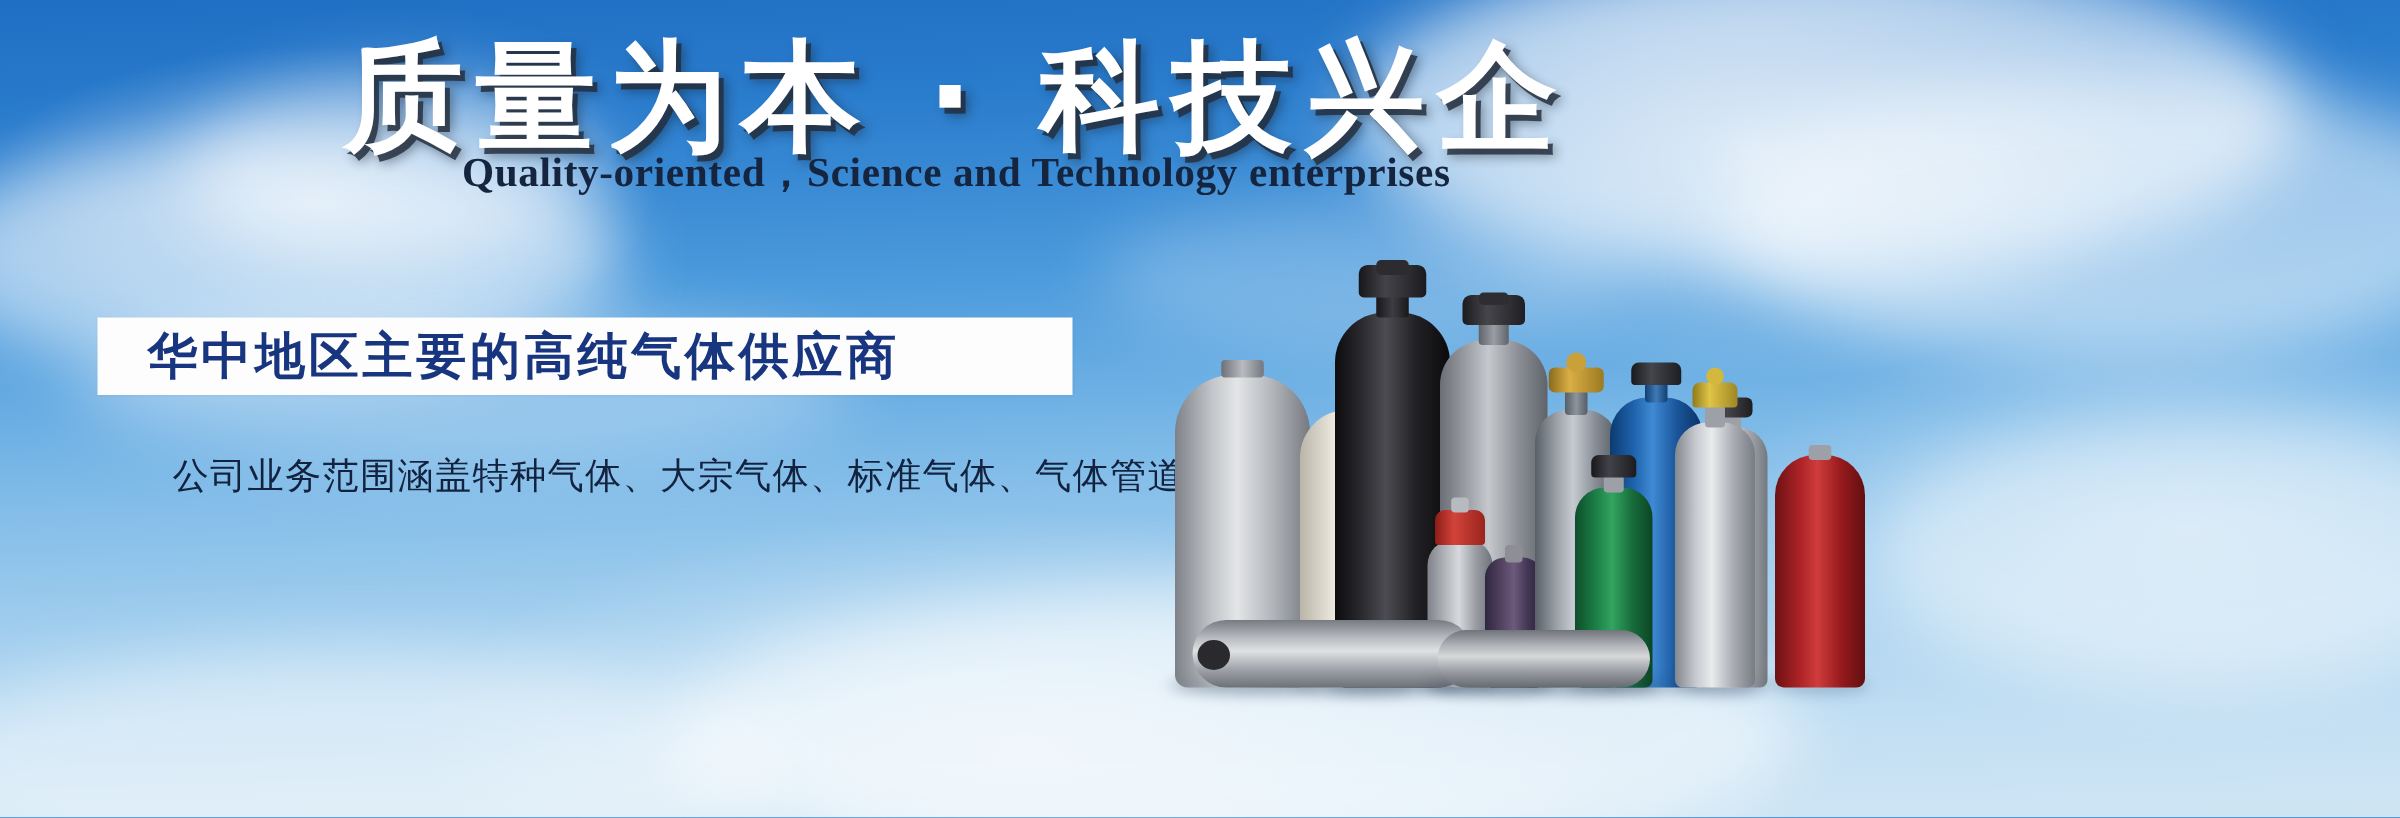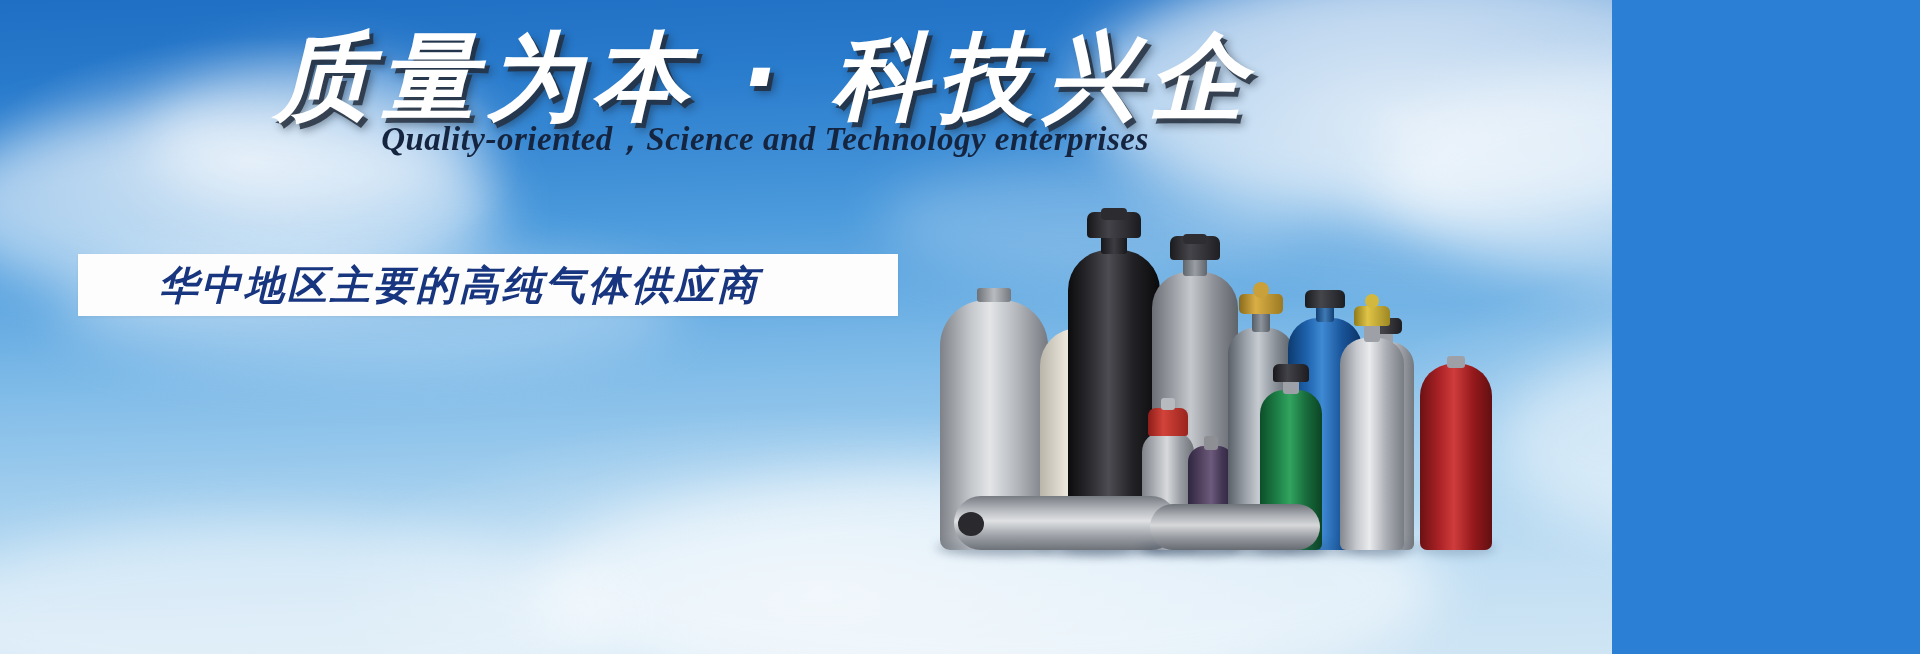--- a/index.html
+++ b/index.html
@@ -2,28 +2,27 @@
 <html><head>
 <meta charset="utf-8">
 <style>
   html,body{margin:0;padding:0;}
   body{
     width:1920px;height:654px;overflow:hidden;
     font-family:"Liberation Sans","DejaVu Sans",sans-serif;
     background:#2b7fd4;
   }
   #banner{
-    position:relative;width:1612px;height:654px;overflow:hidden;
+    position:relative;width:1920px;height:654px;overflow:hidden;
     background:
       radial-gradient(ellipse 520px 300px at 1400px 120px, rgba(255,255,255,.55) 0%, rgba(255,255,255,0) 62%),
       radial-gradient(ellipse 420px 190px at 250px 160px, rgba(255,255,255,.50) 0%, rgba(255,255,255,0) 65%),
       radial-gradient(ellipse 700px 260px at 820px 590px, rgba(255,255,255,.50) 0%, rgba(255,255,255,0) 70%),
       radial-gradient(ellipse 560px 220px at 1750px 420px, rgba(255,255,255,.42) 0%, rgba(255,255,255,0) 70%),
       linear-gradient(178deg,#1f6fc4 0%,#2a7ccd 14%,#4b9adc 34%,#7fbbe8 55%,#a9d2ef 74%,#c3dff3 88%,#cfe5f4 100%);
-    font-style: italic;
   }
   
   .cloud{position:absolute;border-radius:50%;background:#ffffff;filter:blur(26px);pointer-events:none;}
   .c1{left:-60px; top:110px; width:560px;height:190px;opacity:.55;}
   .c2{left:150px; top:60px;  width:330px;height:150px;opacity:.42;}
   .c3{left:1080px;top:-40px; width:760px;height:260px;opacity:.62;}
   .c4{left:1380px;top:60px;  width:620px;height:230px;opacity:.50;}
   .c5{left:540px; top:470px; width:900px;height:230px;opacity:.55;}
   .c6{left:60px;  top:250px; width:620px;height:120px;opacity:.30;}
   .c7{left:1500px;top:330px; width:520px;height:220px;opacity:.40;}
@@ -43,21 +42,20 @@
     font-family:"Liberation Serif","DejaVu Serif",serif;
     font-weight:bold;font-size:33px;line-height:44px;color:#15243f;
     letter-spacing:.5px;white-space:nowrap;
   }
 
   
   #tagline-box{
     position:absolute;left:78px;top:254px;width:780px;height:62px;
     background:#fdfdfd;display:flex;align-items:center;
     box-shadow:0 1px 3px rgba(0,0,0,.06);
-    padding-left:40px;
   }
   #tagline-text{
     font-family:"DejaVu Sans","Liberation Sans",sans-serif;
     font-weight:bold;font-size:40px;line-height:46px;color:#18357f;
     letter-spacing:3px;white-space:nowrap;padding-left:40px;
   }
 
   
   #body-para{
     position:absolute;left:80px;top:355px;width:790px;
@@ -94,20 +92,21 @@
 
   <div id="headline">质量为本 · 科技兴企</div>
 
   <div id="subtitle">Quality-oriented，Science and Technology enterprises</div>
 
   <div id="tagline-box">
     <span id="tagline-text">华中地区主要的高纯气体供应商</span>
   </div>
 
   <div id="body-para">
+    <span class="ln indent">公司业务范围涵盖特种气体、大宗气体、标准气体、气体管道</span>
   </div>
 
   <div id="cylinders">
 
     <div class="cyl" style="left:0px;width:108px;height:250px;">
       <div class="shadow"></div>
       <div class="body" style="height:250px;background:linear-gradient(90deg,#7e8288 0%,#c3c6ca 28%,#e3e5e7 46%,#b2b6bb 72%,#767a80 100%);border-radius:46px 46px 10px 10px;"></div>
       <div class="neck" style="bottom:248px;width:34px;height:14px;background:linear-gradient(90deg,#6d7177,#b8bbbf,#74787e);"></div>
     </div>
 

